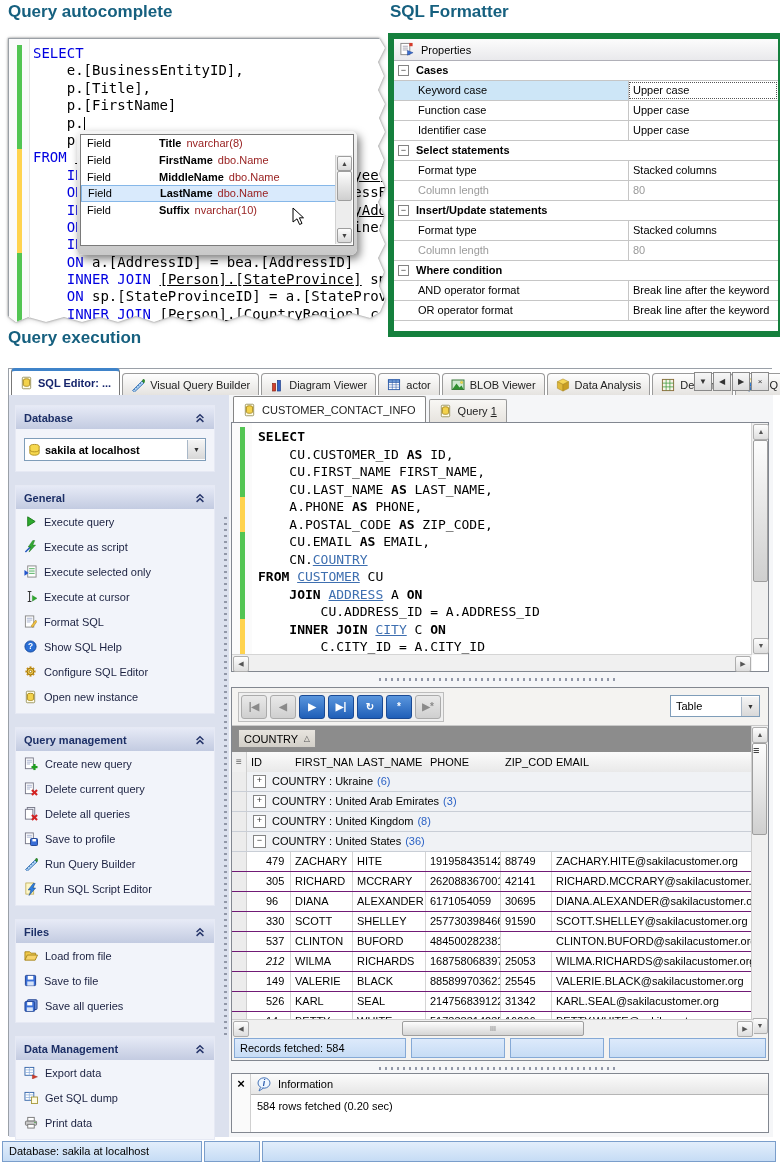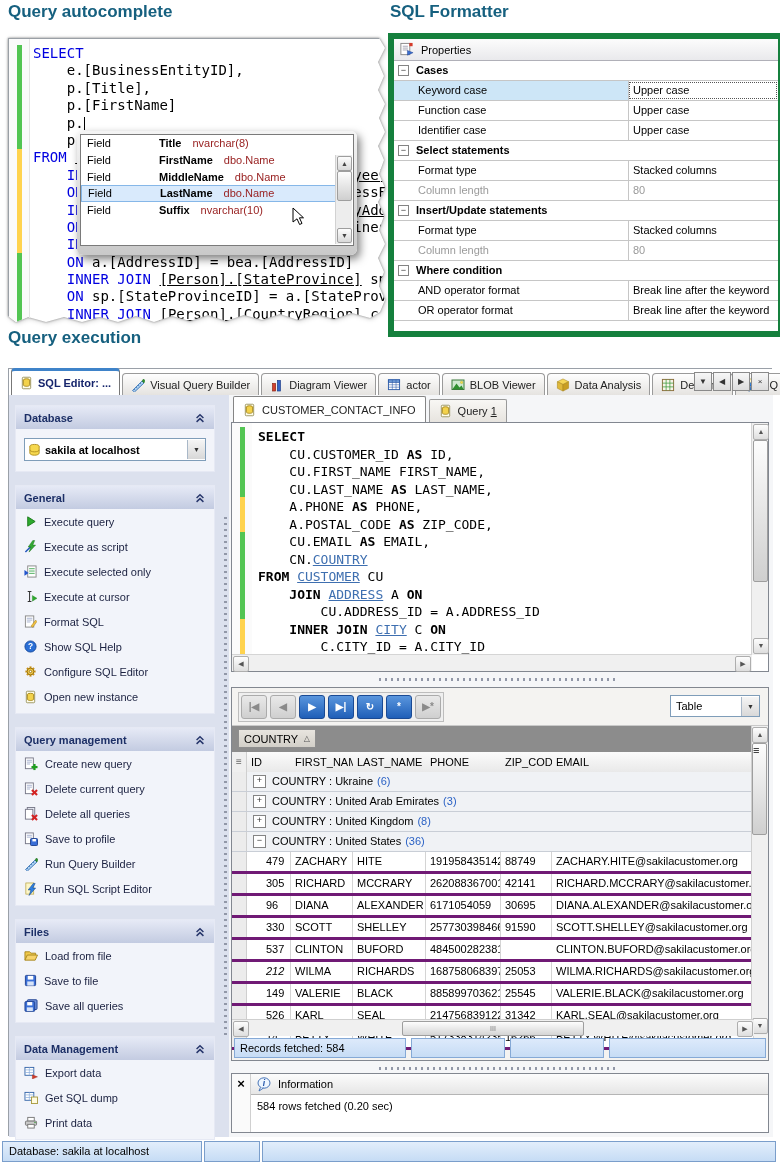--- a/index.html
+++ b/index.html
@@ -30,21 +30,21 @@
   
   .popup{position:absolute;left:68px;top:92px;width:274px;height:118px;border-radius:6px;
      background:linear-gradient(#f4f4f4,#c9c9c9);padding:3px;
      box-shadow:3px 4px 9px rgba(0,0,0,.5);}
   .popup-in{position:relative;background:#fff;border:1px solid #7a7a7a;height:110px;overflow:hidden;}
   .popup-title{height:19px;line-height:19px;padding-left:6px;background:linear-gradient(#fbfbfb,#e8e8e8);
      border-bottom:1px solid #c9c9c9;font-size:11px;}
   .pitem{height:16.8px;line-height:16.8px;display:flex;align-items:center;margin-right:17px;}
   .pitem .kind{width:72px;padding-left:6px;}
   .pitem .fname{font-weight:bold;}
-  .pitem .ftype{color:#992222;margin-left:11px;}
+  .pitem .ftype{color:#992222;margin-left:5px;}
   .pitem.sel{background:#d9eafc;border:1px solid #86b7e8;height:14.8px;line-height:14.8px;}
   .pscroll{position:absolute;top:20px;right:1px;bottom:1px;width:16px;background:#ededed;border-left:1px solid #d2d2d2;}
   .sbtn{position:absolute;left:1px;width:13px;height:13px;background:linear-gradient(#fdfdfd,#d9d9d9);
      border:1px solid #9e9e9e;border-radius:2px;font-size:7px;color:#444;text-align:center;line-height:13px;}
   .sthumb{position:absolute;left:1px;width:13px;background:linear-gradient(#fdfdfd,#cfcfcf);
      border:1px solid #9e9e9e;border-radius:2px;}
   .cursor-arrow{position:absolute;}
 
   
   .fmt{position:absolute;left:388px;top:33px;width:384px;height:292px;border:6px solid #15803d;background:#fff;}
@@ -130,21 +130,21 @@
   .ghead{position:absolute;left:0;top:64px;height:20px;width:522px;display:flex;
      background:linear-gradient(#fbfbfb,#e9e9e9);border-bottom:1px solid #9a9a9a;line-height:20px;}
   .ghead .hc{box-sizing:border-box;padding-left:4px;overflow:hidden;white-space:nowrap;}
   .hicon{width:14px;color:#666;font-size:10px;text-align:center;background:#efefef;border-right:1px solid #cfcfcf;}
   #grows{position:absolute;left:0;top:84px;width:522px;}
   .grow{display:flex;height:19px;line-height:19px;background:#f0f2f5;border-bottom:1px solid #c9ced6;}
   .grow .selc{width:14px;background:#ececec;border-right:1px solid #cfcfcf;}
   .pm{width:11px;height:11px;border:1px solid #848484;background:#fff;font-size:9px;line-height:9px;
      text-align:center;margin:3px 6px 0 6px;color:#333;}
   .gcount{color:#2b62c5;margin-left:4px;}
-  .drow{display:flex;height:19px;line-height:19px;background:#fff;border-bottom:3px solid #701a75;}
+  .drow{display:flex;height:19px;line-height:19px;background:#fff;border-bottom:1px solid #701a75;}
   .drow .selc{width:14px;background:#ececec;border-right:1px solid #cfcfcf;}
   .drow .ind{width:15px;}
   .drow .dc{box-sizing:border-box;padding-left:4px;border-right:1px solid #d4d4d4;overflow:hidden;white-space:nowrap;}
   .gvscroll{position:absolute;right:0;top:38px;width:16px;height:309px;background:#f0f0f0;border-left:1px solid #cfcfcf;}
   .ghscroll{position:absolute;left:0;top:331px;width:522px;height:16px;background:#f0f0f0;border-top:1px solid #cfcfcf;}
   .hthumb{position:absolute;left:170px;top:1px;width:180px;height:13px;background:linear-gradient(#fdfdfd,#d5d5d5);border:1px solid #9e9e9e;border-radius:2px;text-align:center;font-size:7px;color:#777;line-height:13px;}
   .rstatus{position:absolute;left:2px;top:350px;width:532px;height:20px;display:flex;gap:5px;}
   .rseg{background:linear-gradient(#ddeafb,#c6dcf5);border:1px solid #85a9d6;box-sizing:border-box;
      line-height:18px;padding-left:5px;overflow:hidden;white-space:nowrap;}
 

